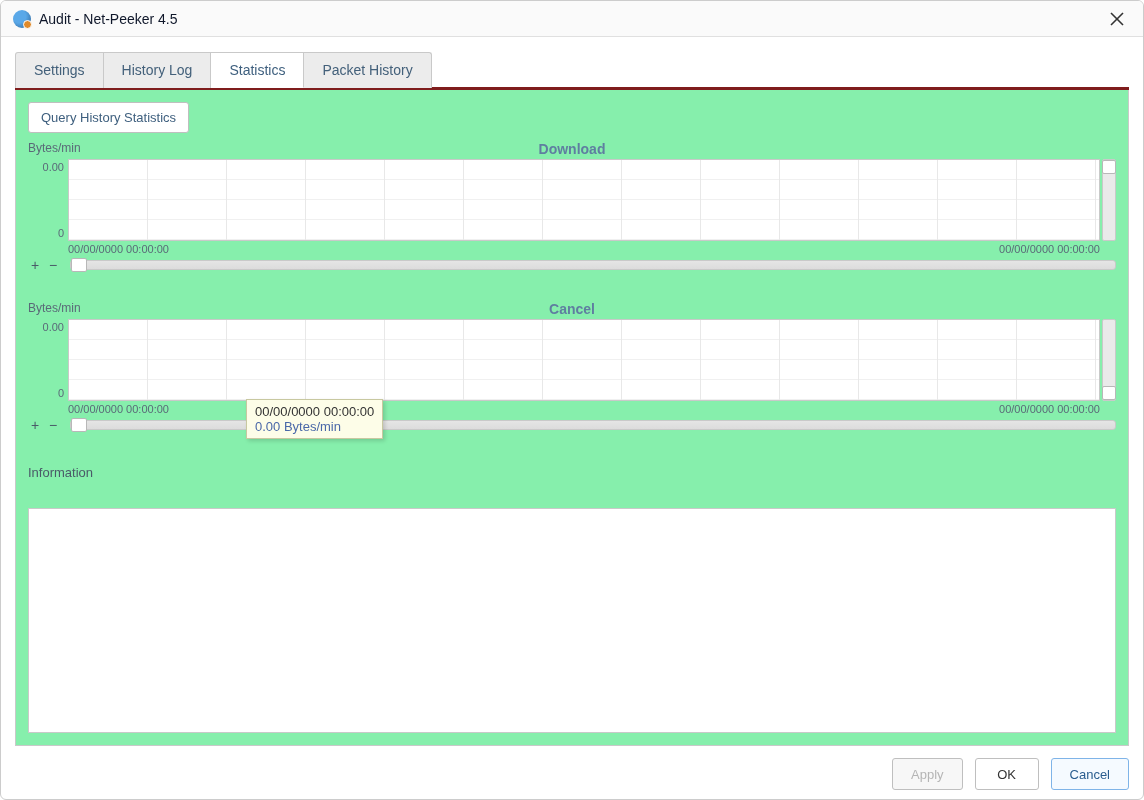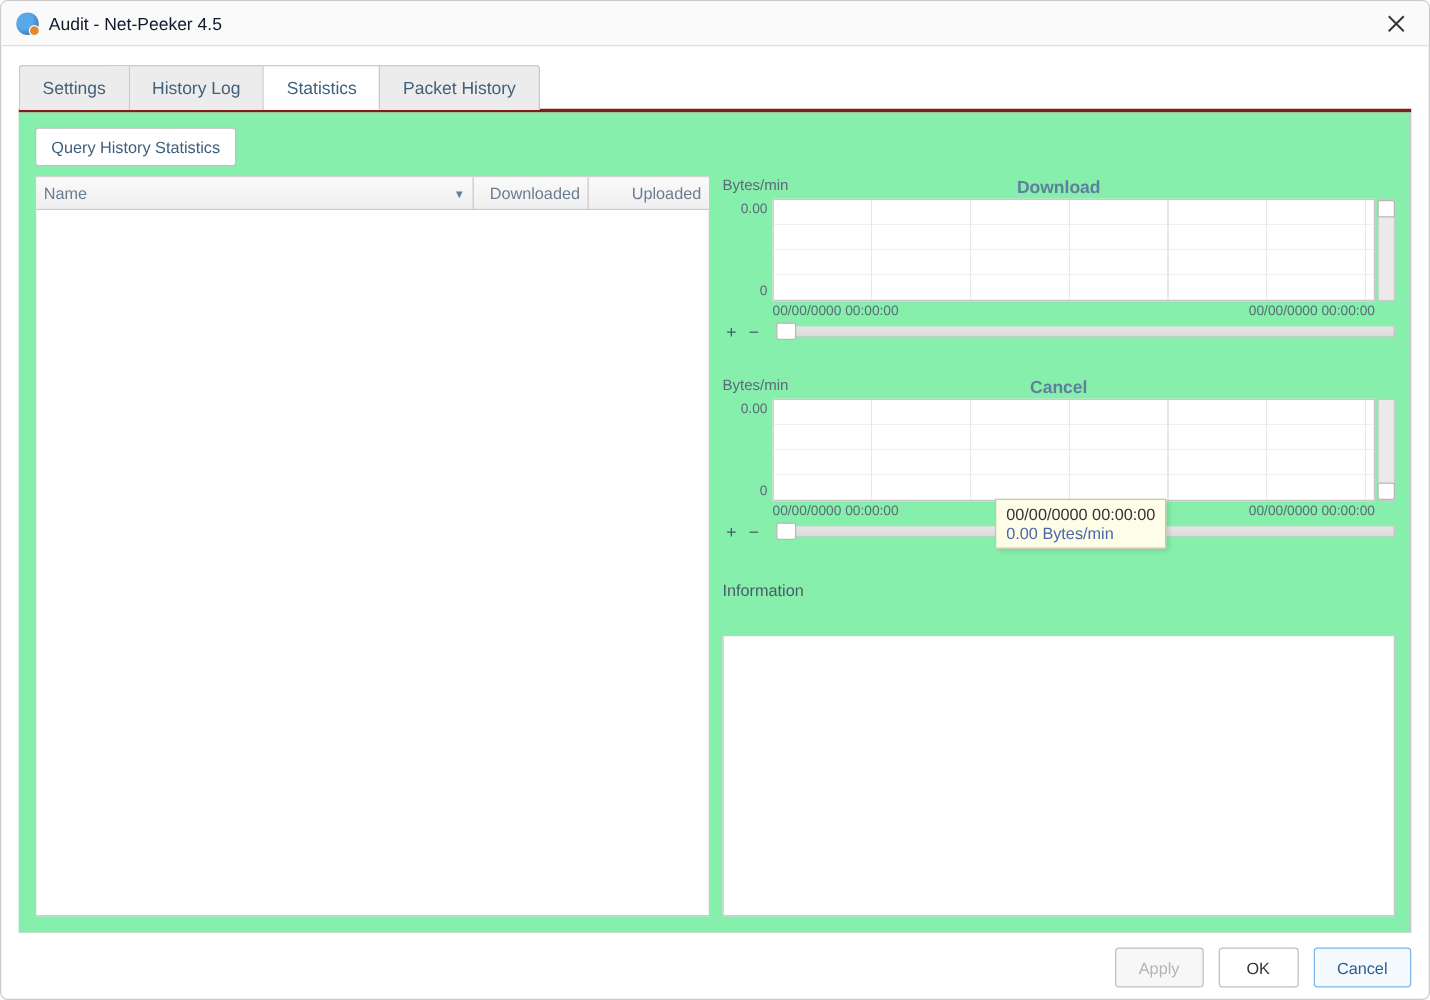--- a/index.html
+++ b/index.html
@@ -339,33 +339,20 @@
     <div class="tab active">Statistics</div>
     <div class="tab">Packet History</div>
   </div>
 
   <div class="tab-content">
 
     <button class="query-btn">Query History Statistics</button>
 
     <div class="main-row">
 
-      <div class="left-col">
-        <div class="table">
-          <div class="table-head">
-            <div class="th th-name">
-              <span>Name</span>
-              <span class="sort-icon">▼</span>
-            </div>
-            <div class="th th-dl">Downloaded</div>
-            <div class="th th-ul">Uploaded</div>
-          </div>
-          <div style="height:100%"></div>
-        </div>
-      </div>
 
       <div class="right-col" style="position:relative;">
 
         <div class="chart-block">
           <div class="chart-header">
             <span class="bytes-label">Bytes/min</span>
             <span class="chart-title">Download</span>
           </div>
           <div class="chart-row">
             <div class="y-axis">

